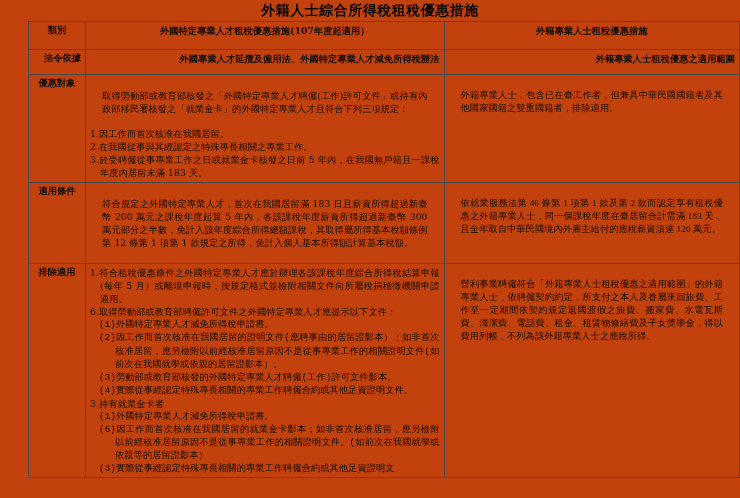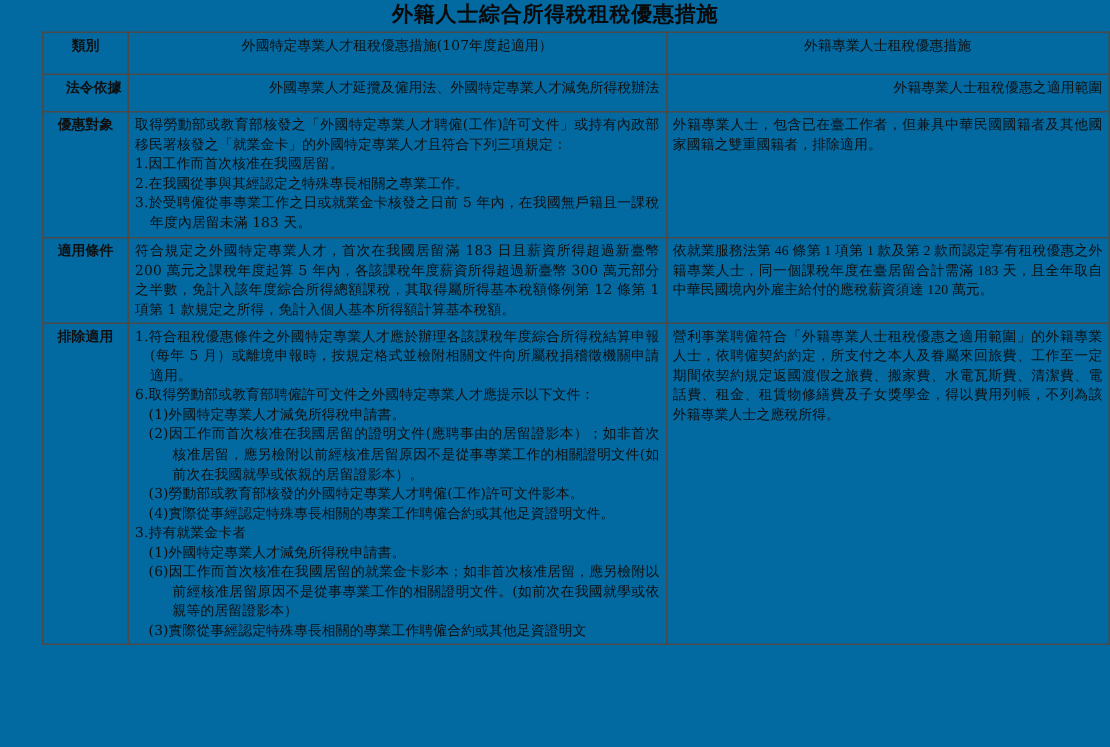--- a/index.html
+++ b/index.html
@@ -13,21 +13,21 @@
     height: 498px;
     overflow: hidden;
     font-family: "DejaVu Serif", "Liberation Serif", serif;
     color: #000000;
   }
   .page {
     position: relative;
     width: 740px;
     height: 498px;
     box-sizing: border-box;
-    background: #0369a1;
+    background: #c2410c;
   }
   .doc-title {
     text-align: center;
     font-size: 14px;
     font-weight: bold;
     letter-spacing: 0.5px;
     line-height: 17px;
     padding-top: 2px;
     padding-bottom: 2px;
     color: #0a0a0a;
@@ -62,49 +62,50 @@
   td.left-cell {
     width: 358px;
   }
   td.right-cell {
     width: 295px;
     font-family: Liberation Serif, serif;
   }
   td.center-head {
     text-align: center;
     vertical-align: middle;
-    font-weight: normal;
+    font-weight: bold;
     font-size: 9.4px;
     letter-spacing: 0.5px;
     padding-top: 4px;
     padding-bottom: 4px;
   }
   tr.head-row td { height: 23px; }
   tr.law-row td { height: 20px; text-align: right; }
 
   .para {
-    margin: 0;
+    margin: 12px;
     text-align: justify;
     text-justify: inter-ideograph;
   }
   
   .item-1 {
     margin: 0;
     padding-left: 10px;
     text-indent: -10px;
     text-align: justify;
     text-justify: inter-ideograph;
   }
   
   .item-2 {
     margin: 0;
     padding-left: 25px;
     text-indent: -16px;
     text-align: justify;
     text-justify: inter-ideograph;
+    font-family: Liberation Mono, monospace;
   }
   .notes-cell {
     padding-top: 2px;
   }
 </style>
 </head>
 <body>
 
 <div class="page">
 

